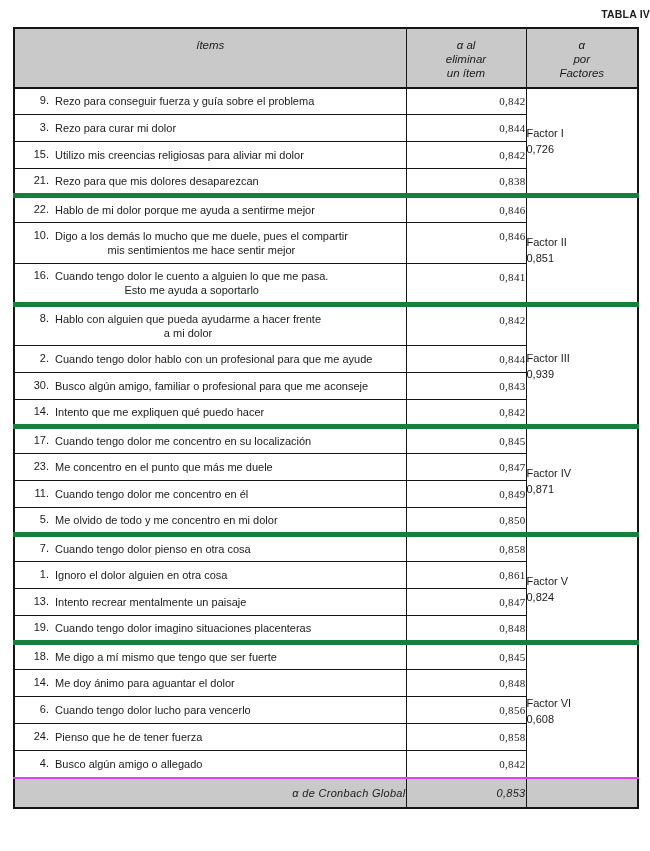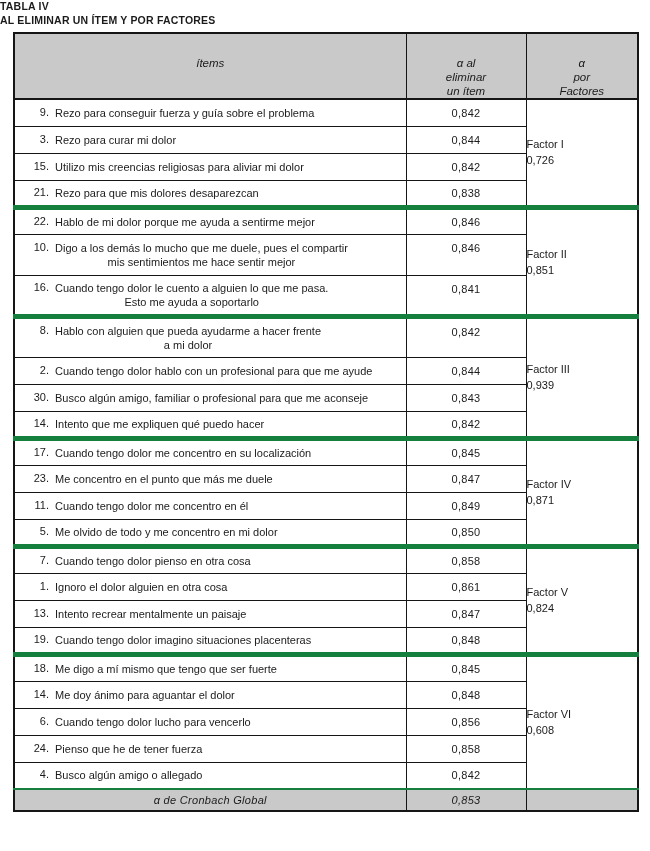--- a/index.html
+++ b/index.html
@@ -4,21 +4,22 @@
 <style>
   * { box-sizing: border-box; }
   html, body {
     margin: 0; padding: 0;
     width: 650px; height: 851px;
     background: #ffffff;
     font-family: "Liberation Sans", sans-serif;
     color: #1b1b1b;
   }
   .title-block {
-    text-align: left;
+    padding-top: 8px;
+    text-align: right;
     font-weight: bold;
     font-size: 10.5px;
     line-height: 13.5px;
     letter-spacing: 0.2px;
   }
   table.alpha-table {
     margin: 5px 0 0 13px;
     width: 624px;
     table-layout: fixed;
     border-collapse: collapse;
@@ -34,61 +35,61 @@
     padding: 0;
   }
   thead th {
     background: #c9c9c9;
     height: 60px;
     font-style: italic;
     font-size: 11.5px;
     line-height: 14px;
     white-space: pre-line;
     vertical-align: top;
-    padding-top: 22px;
+    padding-top: 9px;
     border-bottom: 2px solid #151515;
   }
   tr.single { height: 27px; }
   tr.double { height: 41px; margin-left: 9px; }
   td.item { padding: 5px 4px 5px 8px; vertical-align: middle; }
   .item-wrap { display: flex; align-items: flex-start; }
   .inum {
     flex: 0 0 26px;
     text-align: right;
     margin-right: 6px;
     white-space: nowrap;
   }
   .itext { white-space: pre-line; line-height: 14px; text-align: center; }
   td.alpha {
-    text-align: center;
+    text-align: right;
     vertical-align: middle;
     letter-spacing: 0.3px;
+    font-family: Liberation Serif, serif;
   }
   td.alpha.top { vertical-align: top; padding-top: 7px; }
   td.factor {
     vertical-align: middle;
     line-height: 16px;
   }
   tr.gs td { border-top: 5px solid #15803d; }
   tr.footer-row td {
     background: #c9c9c9;
-    height: 22px;
+    height: 30px;
     font-style: italic;
-    text-align: center;
+    text-align: right;
     vertical-align: middle;
-    border-top: 2px solid #15803d;
+    border-top: 2px solid #d946ef;
     letter-spacing: 0.3px;
   }
 </style>
 </head>
 <body>
 
 <div class="title-block">
   <div>TABLA IV</div>
-  <div>AL ELIMINAR UN ÍTEM Y POR FACTORES</div>
 </div>
 
 <table class="alpha-table">
   <colgroup>
       <col class="c-items">
       <col class="c-alpha">
       <col class="c-factor">
     </colgroup>
   <thead>
     <tr>

